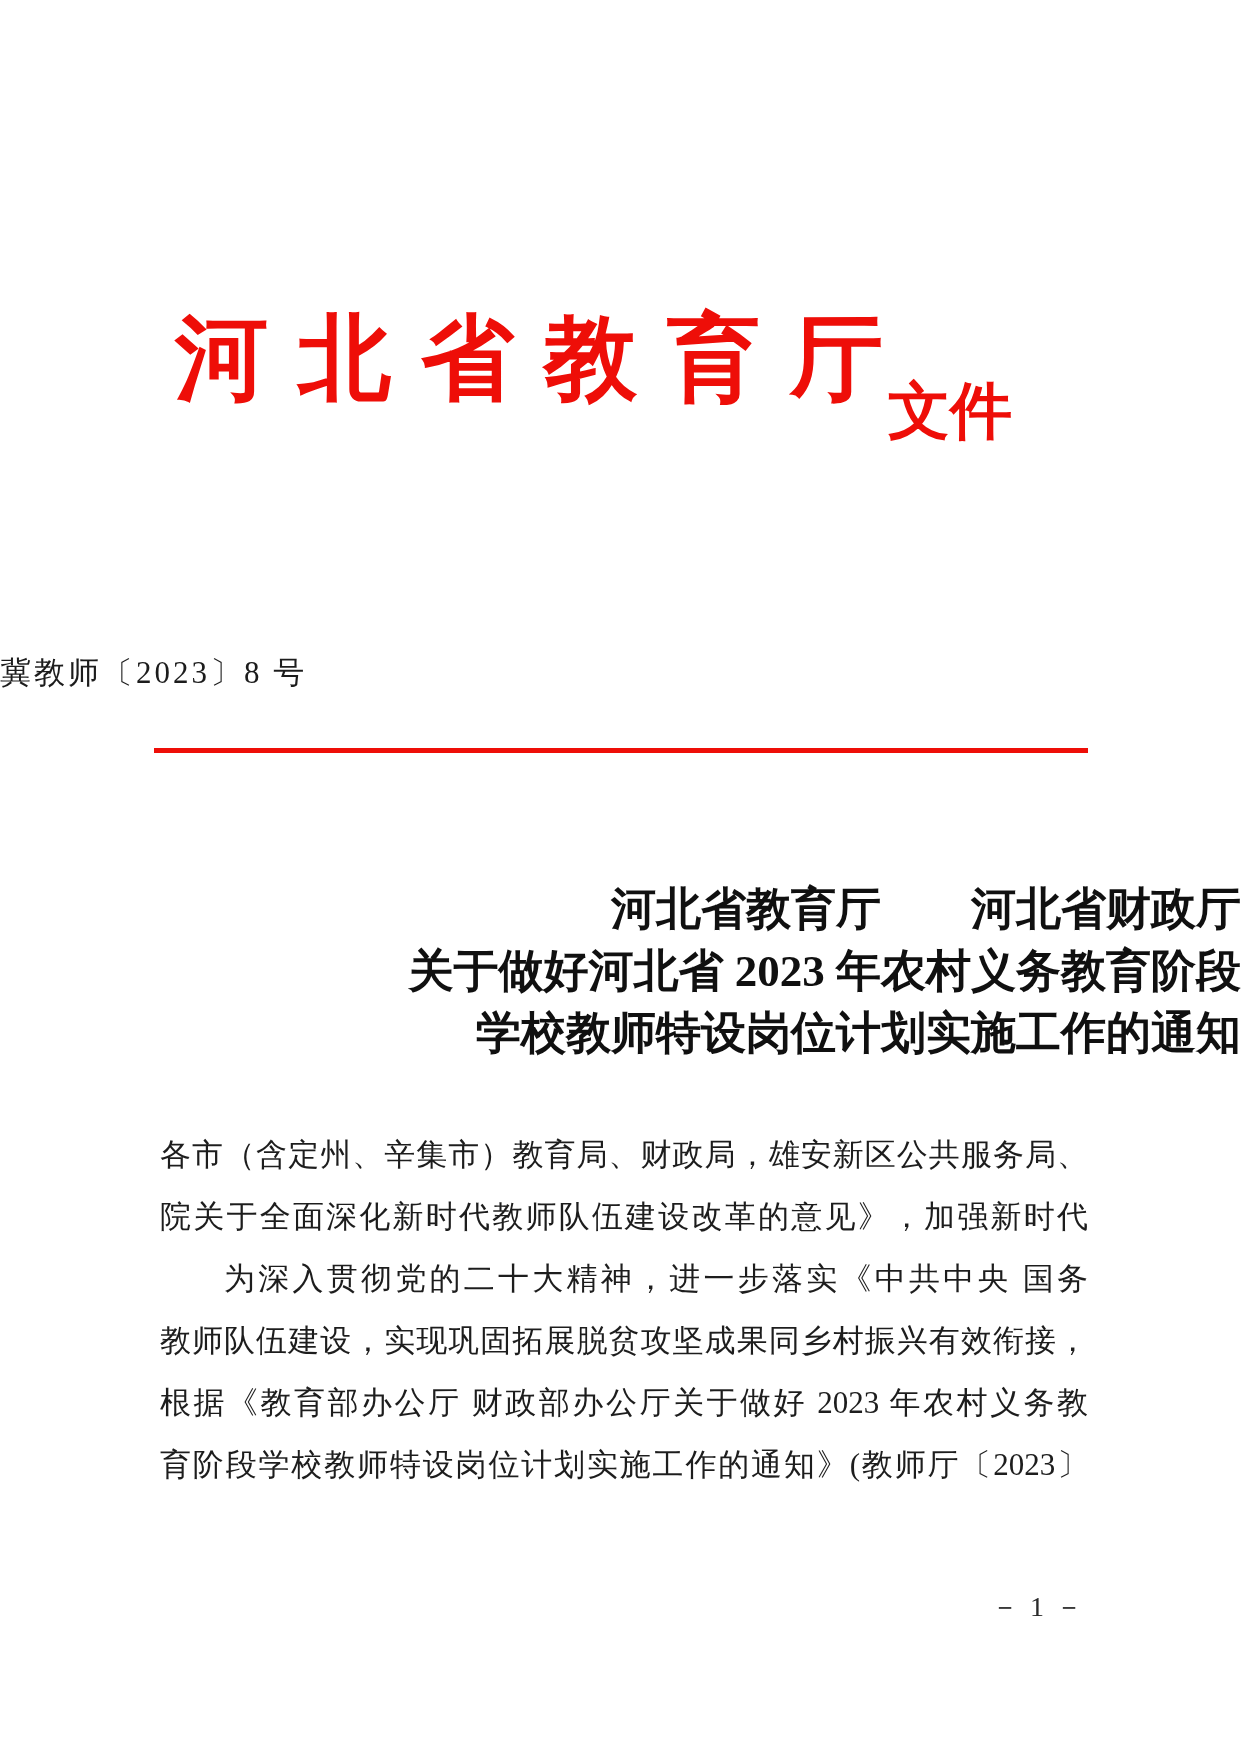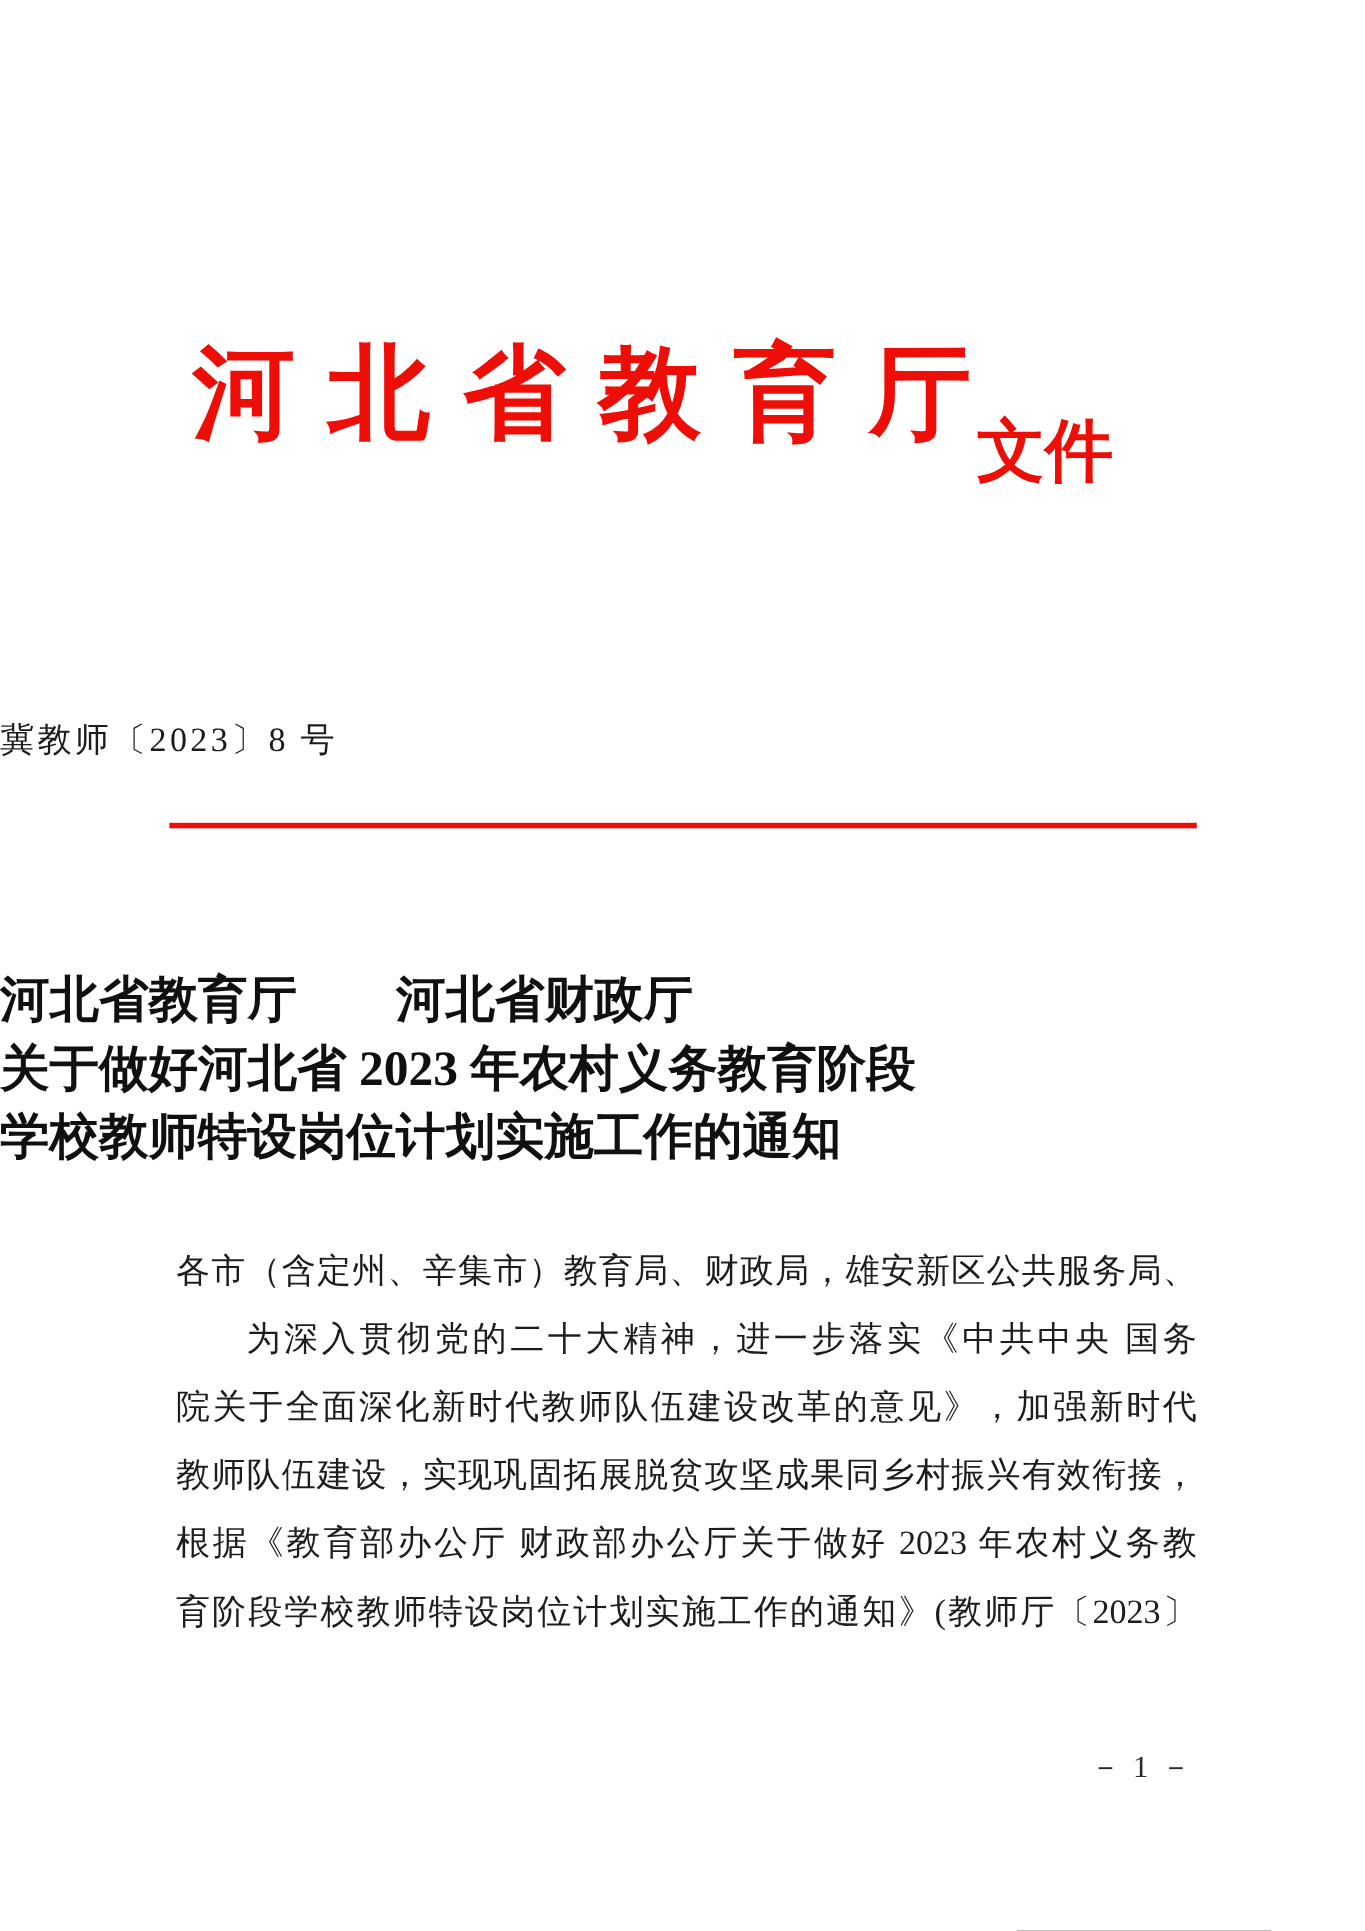--- a/index.html
+++ b/index.html
@@ -37,21 +37,21 @@
     letter-spacing:3px;color:var(--ink);
   }
   
   .red-rule{
     position:absolute;left:154px;top:748px;
     width:934px;height:5px;background:var(--red);
   }
   
   .doc-title{
     position:absolute;left:0;top:878px;width:100%;
-    text-align:left;font-weight:bold;color:#101010;
+    text-align:right;font-weight:bold;color:#101010;
   }
   .title-line{font-size:45px;line-height:62px;white-space:nowrap;}
   
   .doc-body{
     position:absolute;left:160px;top:1124px;width:928px;
     font-size:31px;color:#1d1d1d;font-family:Liberation Serif, serif;
   }
   .body-line{
     line-height:62px;height:62px;
     text-align:justify;
@@ -84,22 +84,22 @@
   <div class="red-rule"></div>
 
   <div class="doc-title">
     <div class="title-line">河北省教育厅　　河北省财政厅</div>
     <div class="title-line">关于做好河北省 2023 年农村义务教育阶段</div>
     <div class="title-line">学校教师特设岗位计划实施工作的通知</div>
   </div>
 
   <div class="doc-body">
       <div class="body-line fill">各市（含定州、辛集市）教育局、财政局，雄安新区公共服务局、</div>
+      <div class="body-line fill">院关于全面深化新时代教师队伍建设改革的意见》，加强新时代</div>
       <div class="body-line fill indent">为深入贯彻党的二十大精神，进一步落实《中共中央 国务</div>
-      <div class="body-line fill">院关于全面深化新时代教师队伍建设改革的意见》，加强新时代</div>
       <div class="body-line fill">教师队伍建设，实现巩固拓展脱贫攻坚成果同乡村振兴有效衔接，</div>
       <div class="body-line fill">根据《教育部办公厅 财政部办公厅关于做好 2023 年农村义务教</div>
       <div class="body-line fill">育阶段学校教师特设岗位计划实施工作的通知》(教师厅〔2023〕</div>
     </div>
 
   <div class="page-number">－ 1 －</div>
 
 </div>
 
 </body></html>

